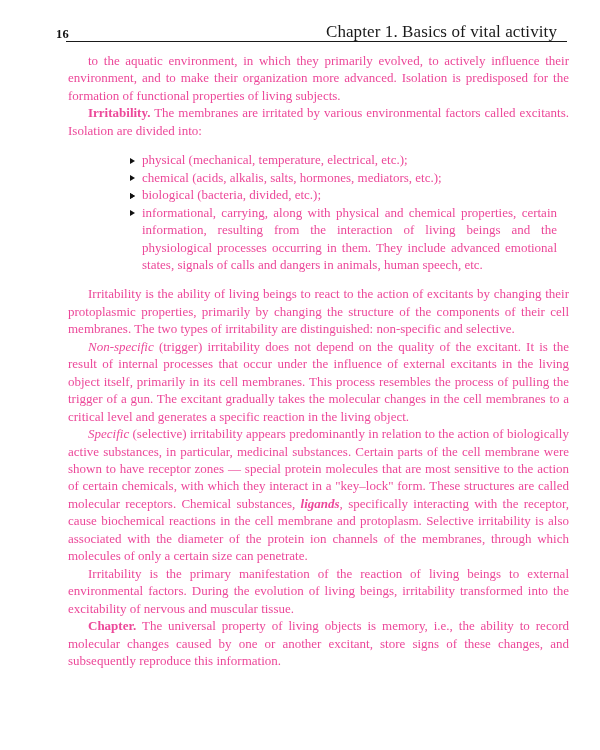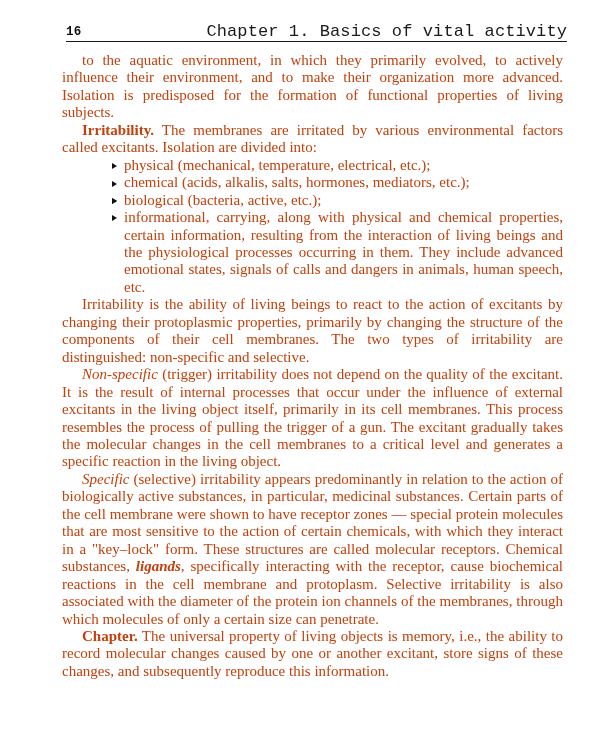--- a/index.html
+++ b/index.html
@@ -18,27 +18,27 @@
   .page {
     position: relative;
     width: 600px;
     height: 750px;
     background: #ffffff;
   }
 
   
   .runhead {
     position: absolute;
-    left: 66px;
+    left: 56px;
     top: 22px;
     width: 501px;
     display: flex;
-    align-items: center;
+    align-items: flex-end;
     justify-content: space-between;
-    font-family: Liberation Mono, monospace;
+    font-family: Liberation Serif, serif;
   }
   .folio {
     font-size: 12.5px;
     font-weight: bold;
     letter-spacing: 0.2px;
     color: #111111;
   }
   .runhead-title {
     font-size: 17px;
     font-weight: normal;
@@ -50,28 +50,28 @@
     left: 66px;
     top: 41px;
     width: 501px;
     height: 1.4px;
     background: #1a1a1a;
   }
 
   
   .column {
     position: absolute;
-    left: 62px;
+    left: 68px;
     top: 52px;
     width: 501px;
-    font-size: 15px;
+    font-size: 13px;
     line-height: 17.45px;
     text-align: justify;
     text-justify: inter-word;
-    color: #c2410c;
+    color: #ec4899;
   }
 
   p.para {
     margin: 0;
     text-indent: 20px;
     hyphens: none;
   }
 
   .lead {
     font-weight: bold;
@@ -80,21 +80,21 @@
   .ital {
     font-style: italic;
   }
   .bold {
     font-weight: bold;
     font-style: italic;
   }
 
   
   ul.blist {
-    margin: 0;
+    margin: 12px;
     padding: 0;
     list-style: none;
   }
   ul.blist li {
     position: relative;
     margin: 0;
     padding-left: 62px;
     text-align: justify;
   }
   ul.blist li .tri {
@@ -135,31 +135,32 @@
       </li>
       <li>
         <span class="tri"></span>
         <span class="litext">chemical (acids, alkalis, salts, hormones, mediators, etc.);</span>
       </li>
       <li>
         <span class="tri"></span>
       </li>
       <li>
         <span class="tri"></span>
-        <span class="litext">biological (bacteria, active, etc.);</span>
+        <span class="litext">biological (bacteria, divided, etc.);</span>
       </li>
       <li>
         <span class="tri"></span>
         <span class="litext">informational, carrying, along with physical and chemical properties, certain information, resulting from the interaction of living beings and the physiological processes occurring in them. They include advanced emotional states, signals of calls and dangers in animals, human speech, etc.</span>
       </li>
     </ul>
 
     <p class="para"><span>Irritability is the ability of living beings to react to the action of excitants by changing their protoplasmic properties, primarily by changing the structure of the components of their cell membranes. The two types of irritability are distinguished: non-specific and selective.</span></p>
 
     <p class="para"><span class="ital">Non-specific</span><span> (trigger) irritability does not depend on the quality of the excitant. It is the result of internal processes that occur under the influence of external excitants in the living object itself, primarily in its cell membranes. This process resembles the process of pulling the trigger of a gun. The excitant gradually takes the molecular changes in the cell membranes to a critical level and generates a specific reaction in the living object.</span></p>
 
     <p class="para"><span class="ital">Specific</span><span> (selective) irritability appears predominantly in relation to the action of biologically active substances, in particular, medicinal substances. Certain parts of the cell membrane were shown to have receptor zones — special protein molecules that are most sensitive to the action of certain chemicals, with which they interact in a "key–lock" form. These structures are called molecular receptors. Chemical substances, </span><span class="bold">ligands</span><span>, specifically interacting with the receptor, cause biochemical reactions in the cell membrane and protoplasm. Selective irritability is also associated with the diameter of the protein ion channels of the membranes, through which molecules of only a certain size can penetrate.</span></p>
 
+    <p class="para"><span>Irritability is the primary manifestation of the reaction of living beings to external environmental factors. During the evolution of living beings, irritability transformed into the excitability of nervous and muscular tissue.</span></p>
 
     <p class="para"><span class="lead">Chapter.</span><span> The universal property of living objects is memory, i.e., the ability to record molecular changes caused by one or another excitant, store signs of these changes, and subsequently reproduce this information.</span></p>
 
   </div>
 </div>
 
 </body></html>

